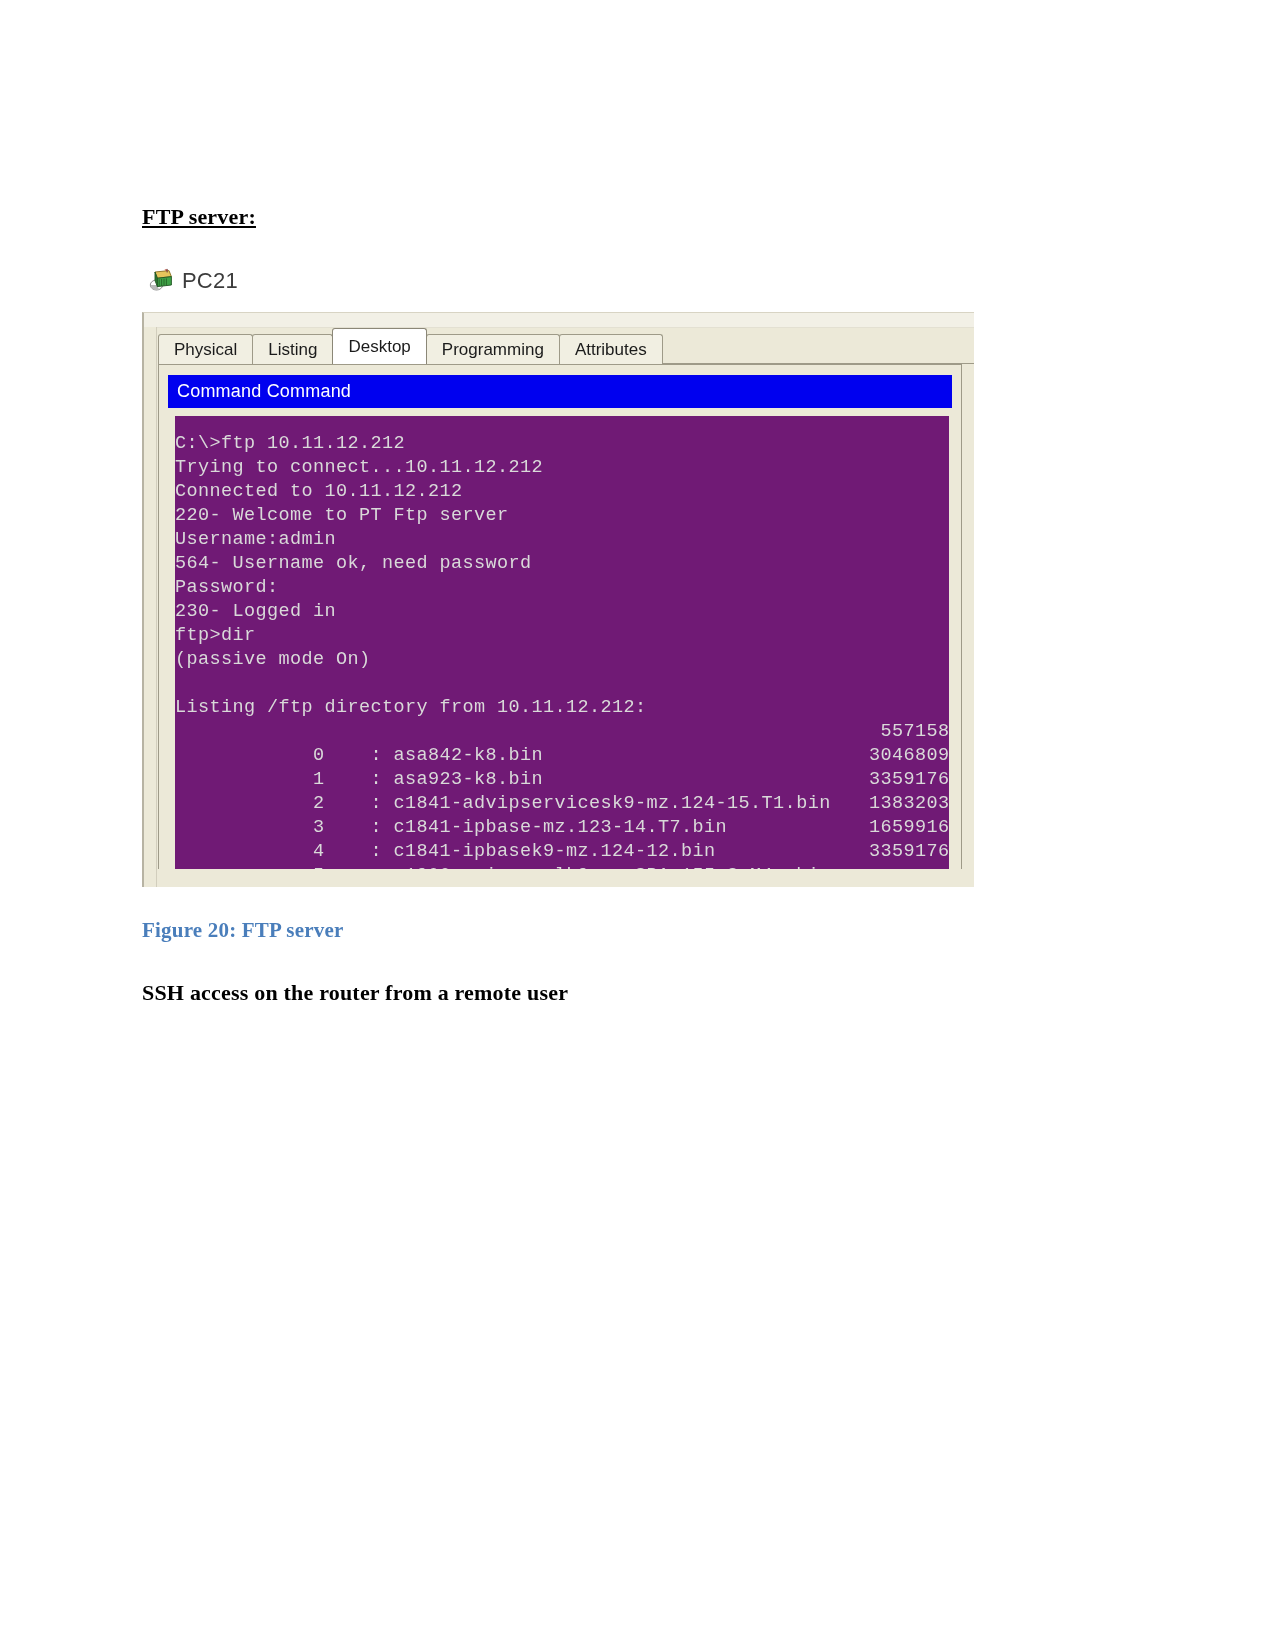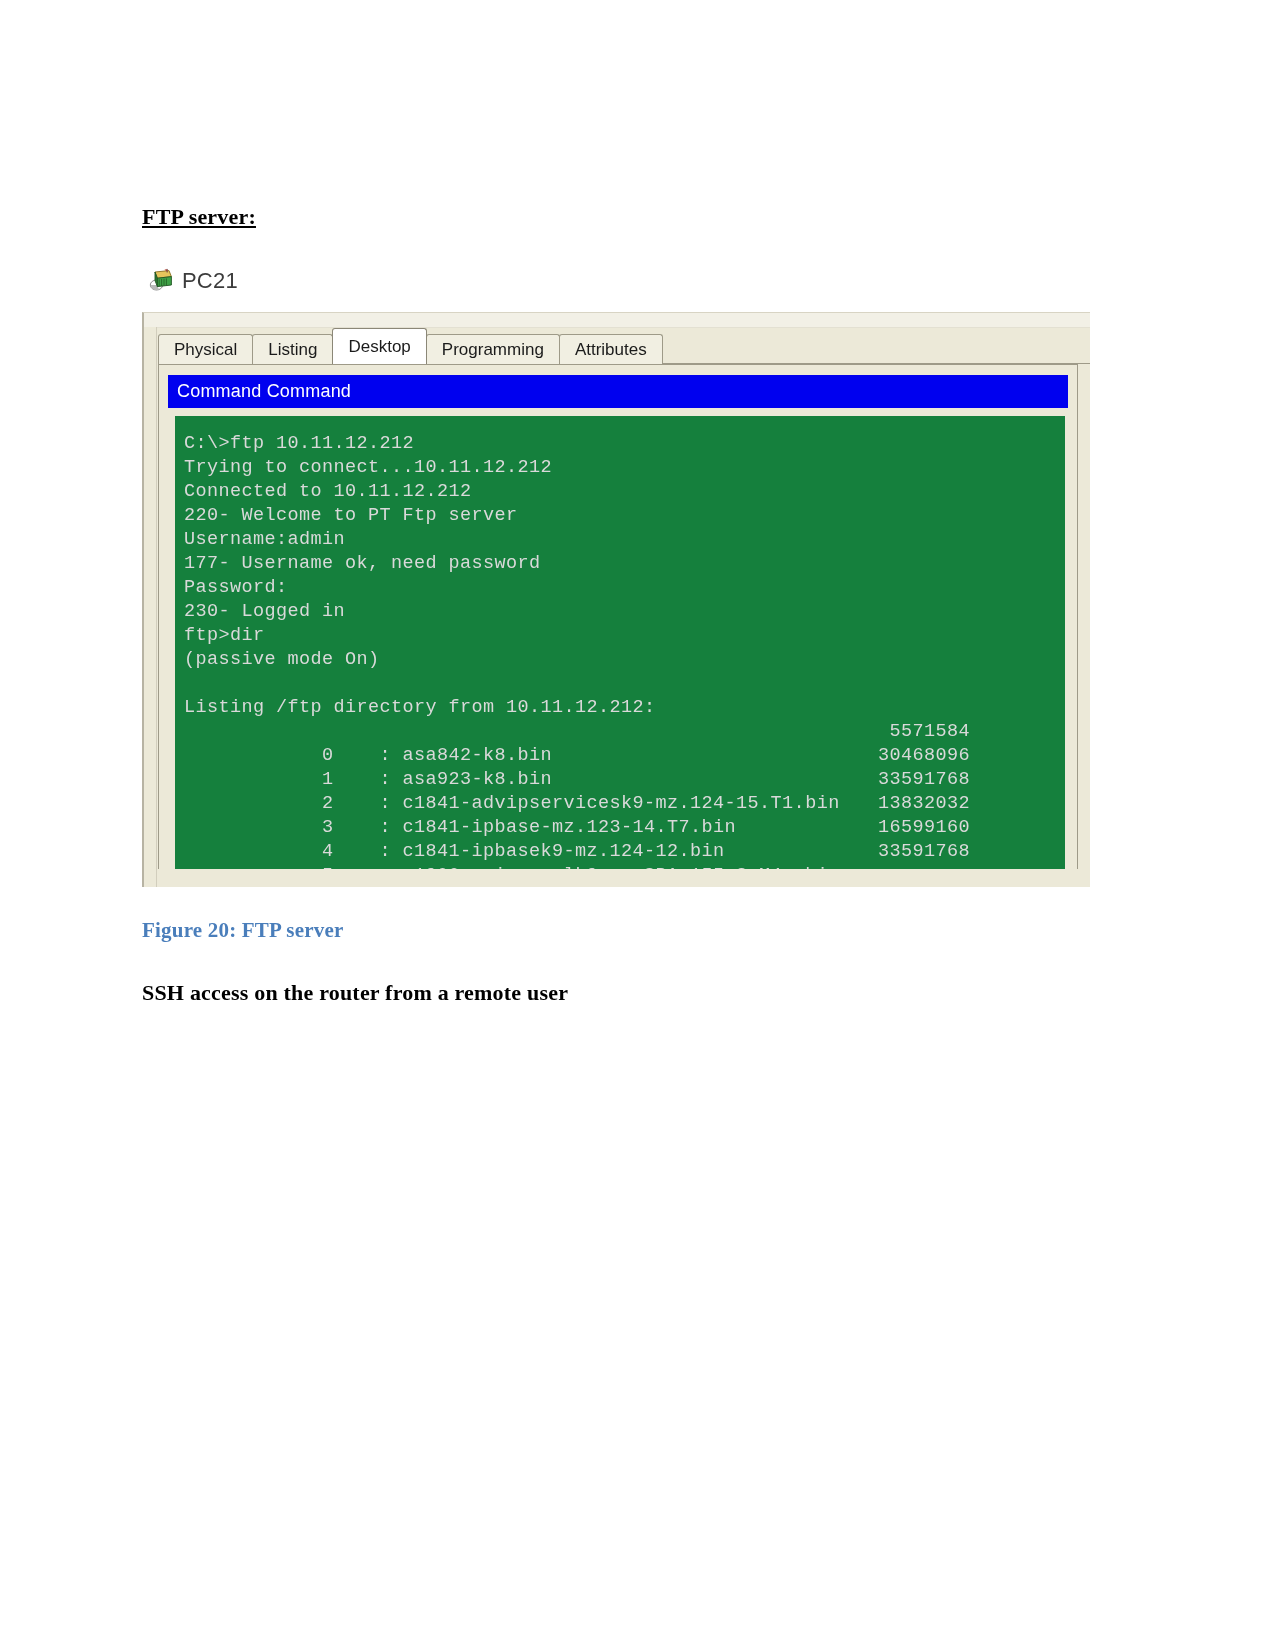--- a/index.html
+++ b/index.html
@@ -58,21 +58,21 @@
     font-size: 22px;
     color: #3c3c3c;
     letter-spacing: 0.2px;
   }
 
   
   #pt-window {
     position: absolute;
     left: 142px;
     top: 312px;
-    width: 948px;
+    width: 832px;
     height: 575px;
     background: #ece9d8;
     border-left: 2px solid #b7b3a3;
     border-top: 1px solid #d8d4c4;
     box-sizing: border-box;
     overflow: hidden;
   }
   #window-topstrip {
     height: 14px;
     background: #f2f0e6;
@@ -152,24 +152,24 @@
     color: #ffffff;
     letter-spacing: 0.2px;
   }
   #cmd-body-wrap {
     background: #ece9d8;
     padding: 8px 3px 0 7px;
     height: calc(100% - 33px);
     box-sizing: border-box;
   }
   #cmd-console {
-    background: #15803d;
+    background: #701a75;
     height: 100%;
     box-sizing: border-box;
-    padding: 16px 0 0 9px;
+    padding: 16px 0 0 0;
     overflow: hidden;
     position: relative;
   }
   .console-line {
     font-family: "Liberation Mono", monospace;
     font-size: 18.5px;
     line-height: 24px;
     color: #d9d9d9;
     white-space: pre;
     letter-spacing: 0.4px;
@@ -238,21 +238,21 @@
       </div>
 
       <div id="cmd-body-wrap">
         <div id="cmd-console">
 
           <div class="console-line">C:\&gt;ftp 10.11.12.212</div>
           <div class="console-line">Trying to connect...10.11.12.212</div>
           <div class="console-line">Connected to 10.11.12.212</div>
           <div class="console-line">220- Welcome to PT Ftp server</div>
           <div class="console-line">Username:admin</div>
-          <div class="console-line">177- Username ok, need password</div>
+          <div class="console-line">564- Username ok, need password</div>
           <div class="console-line">Password:</div>
           <div class="console-line">230- Logged in</div>
           <div class="console-line">ftp&gt;dir</div>
           <div class="console-line">(passive mode On)</div>
           <div class="console-line blank">&nbsp;</div>
           <div class="console-line">Listing /ftp directory from 10.11.12.212:</div>
 
           <div class="console-line">
             <span>0</span><span>    : </span><span>asa842-k8.bin</span><span class="fsize">5571584</span>
           </div>

